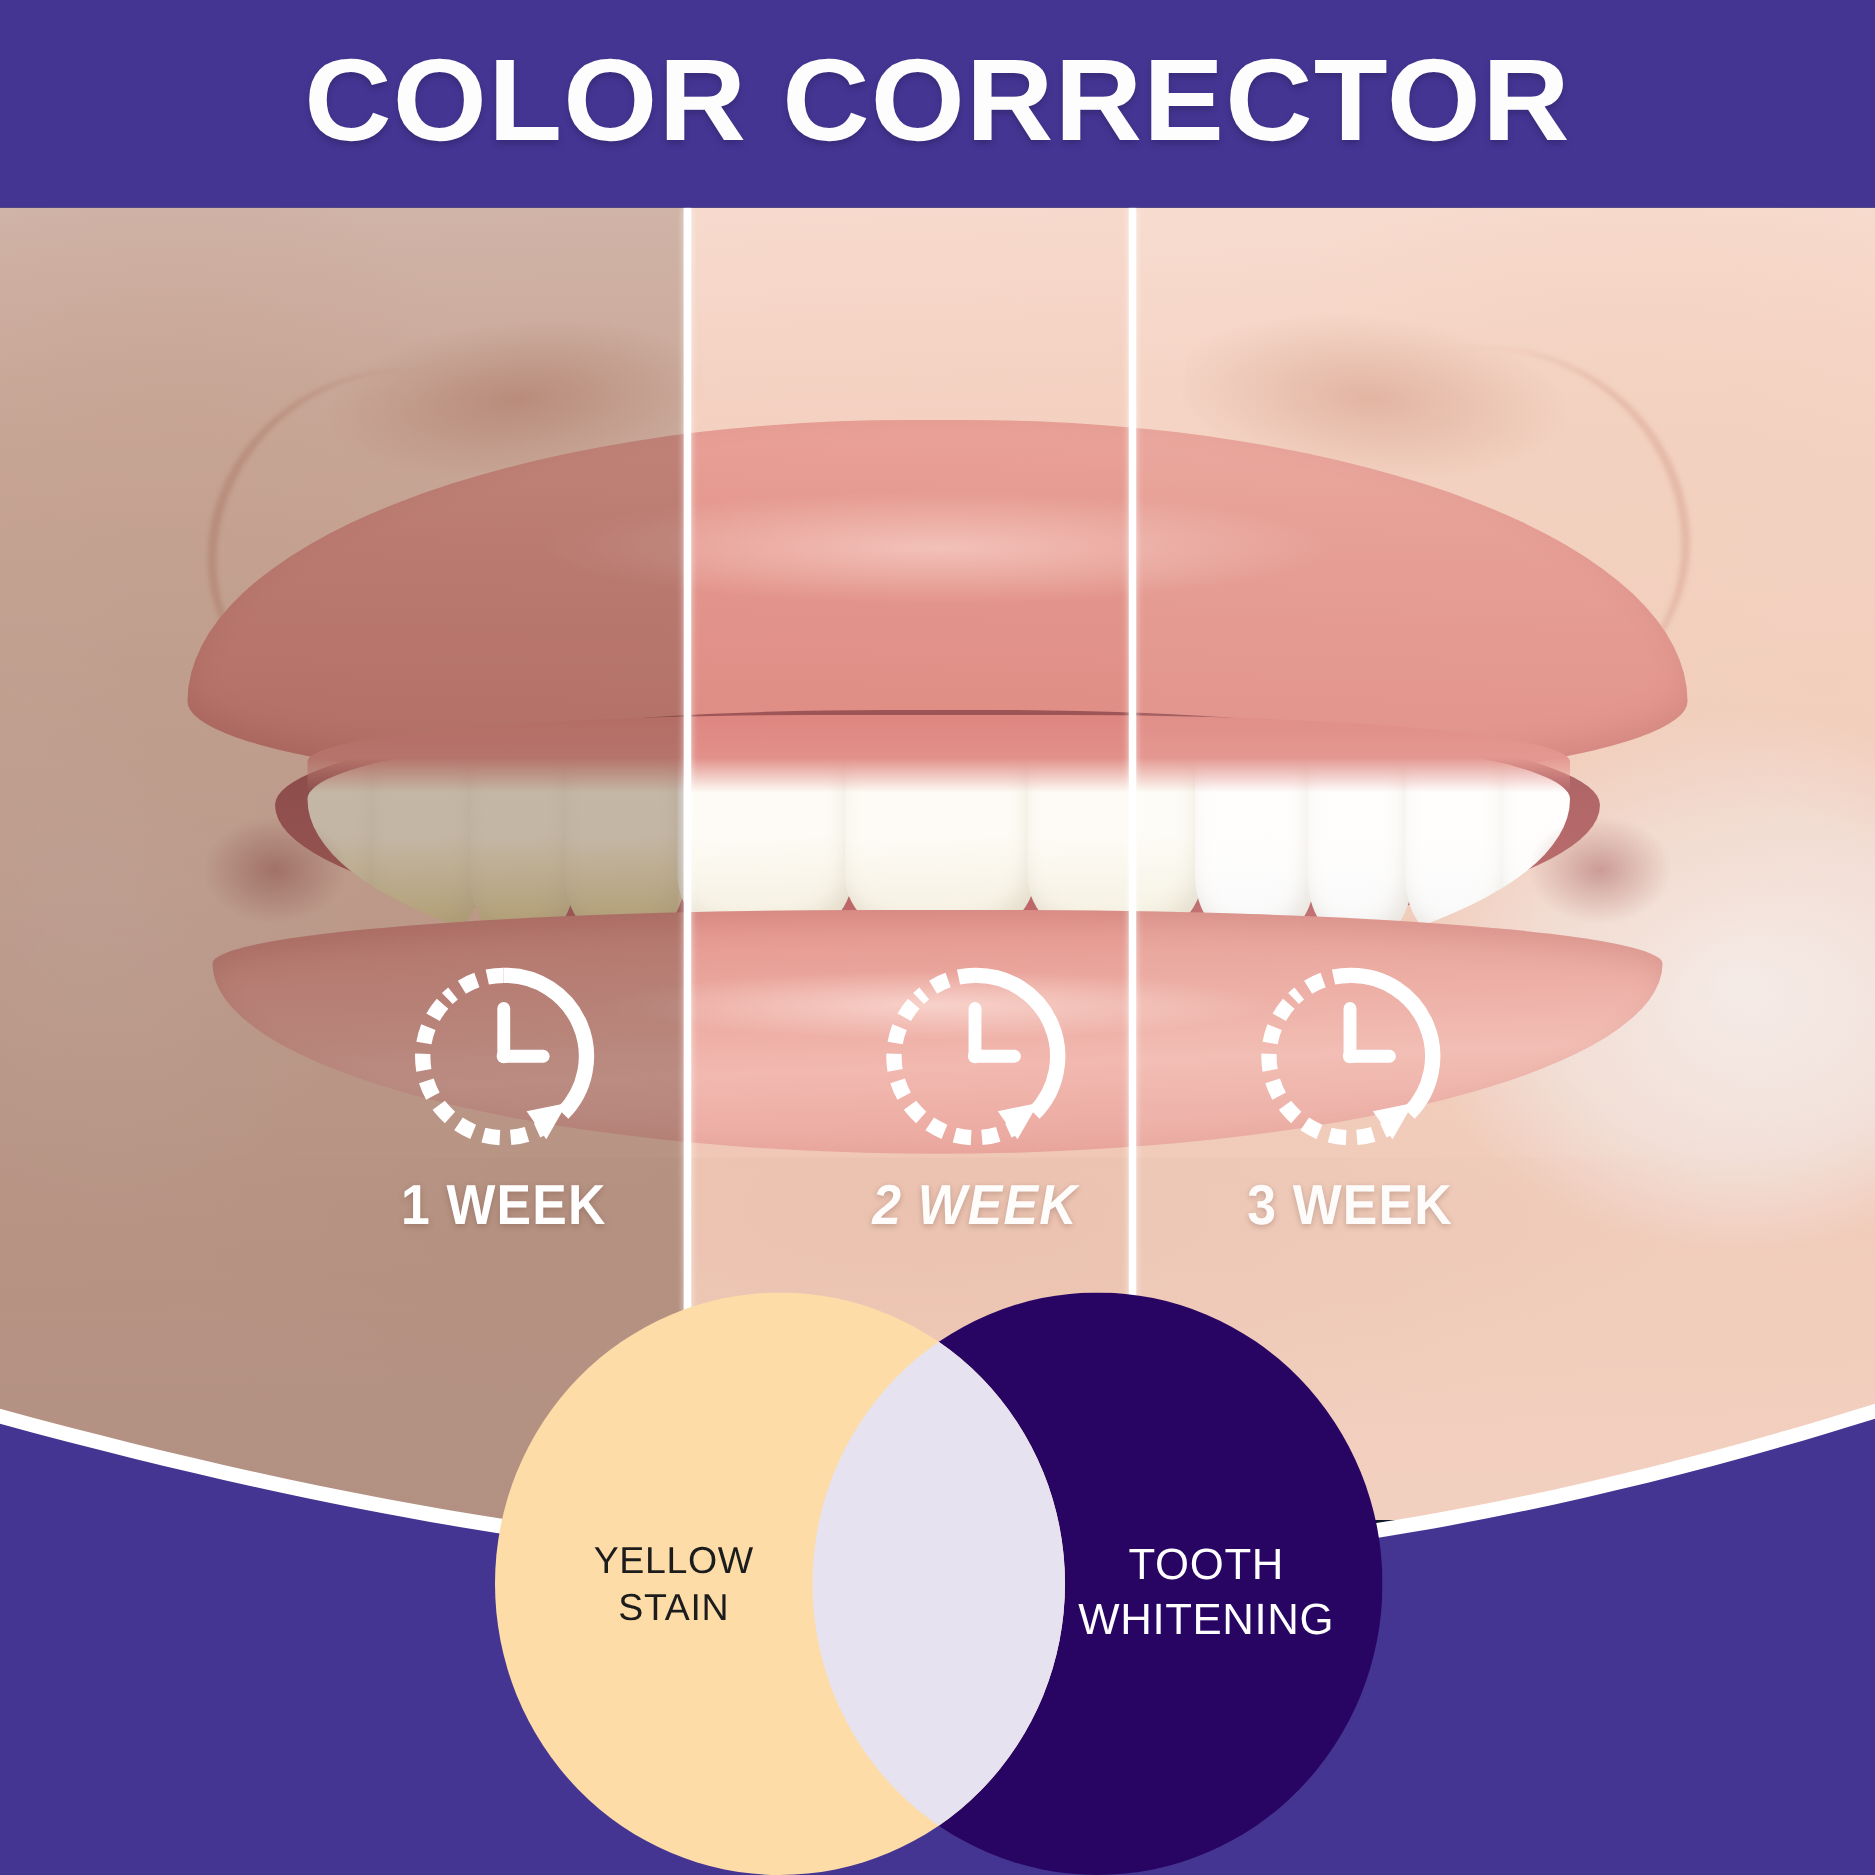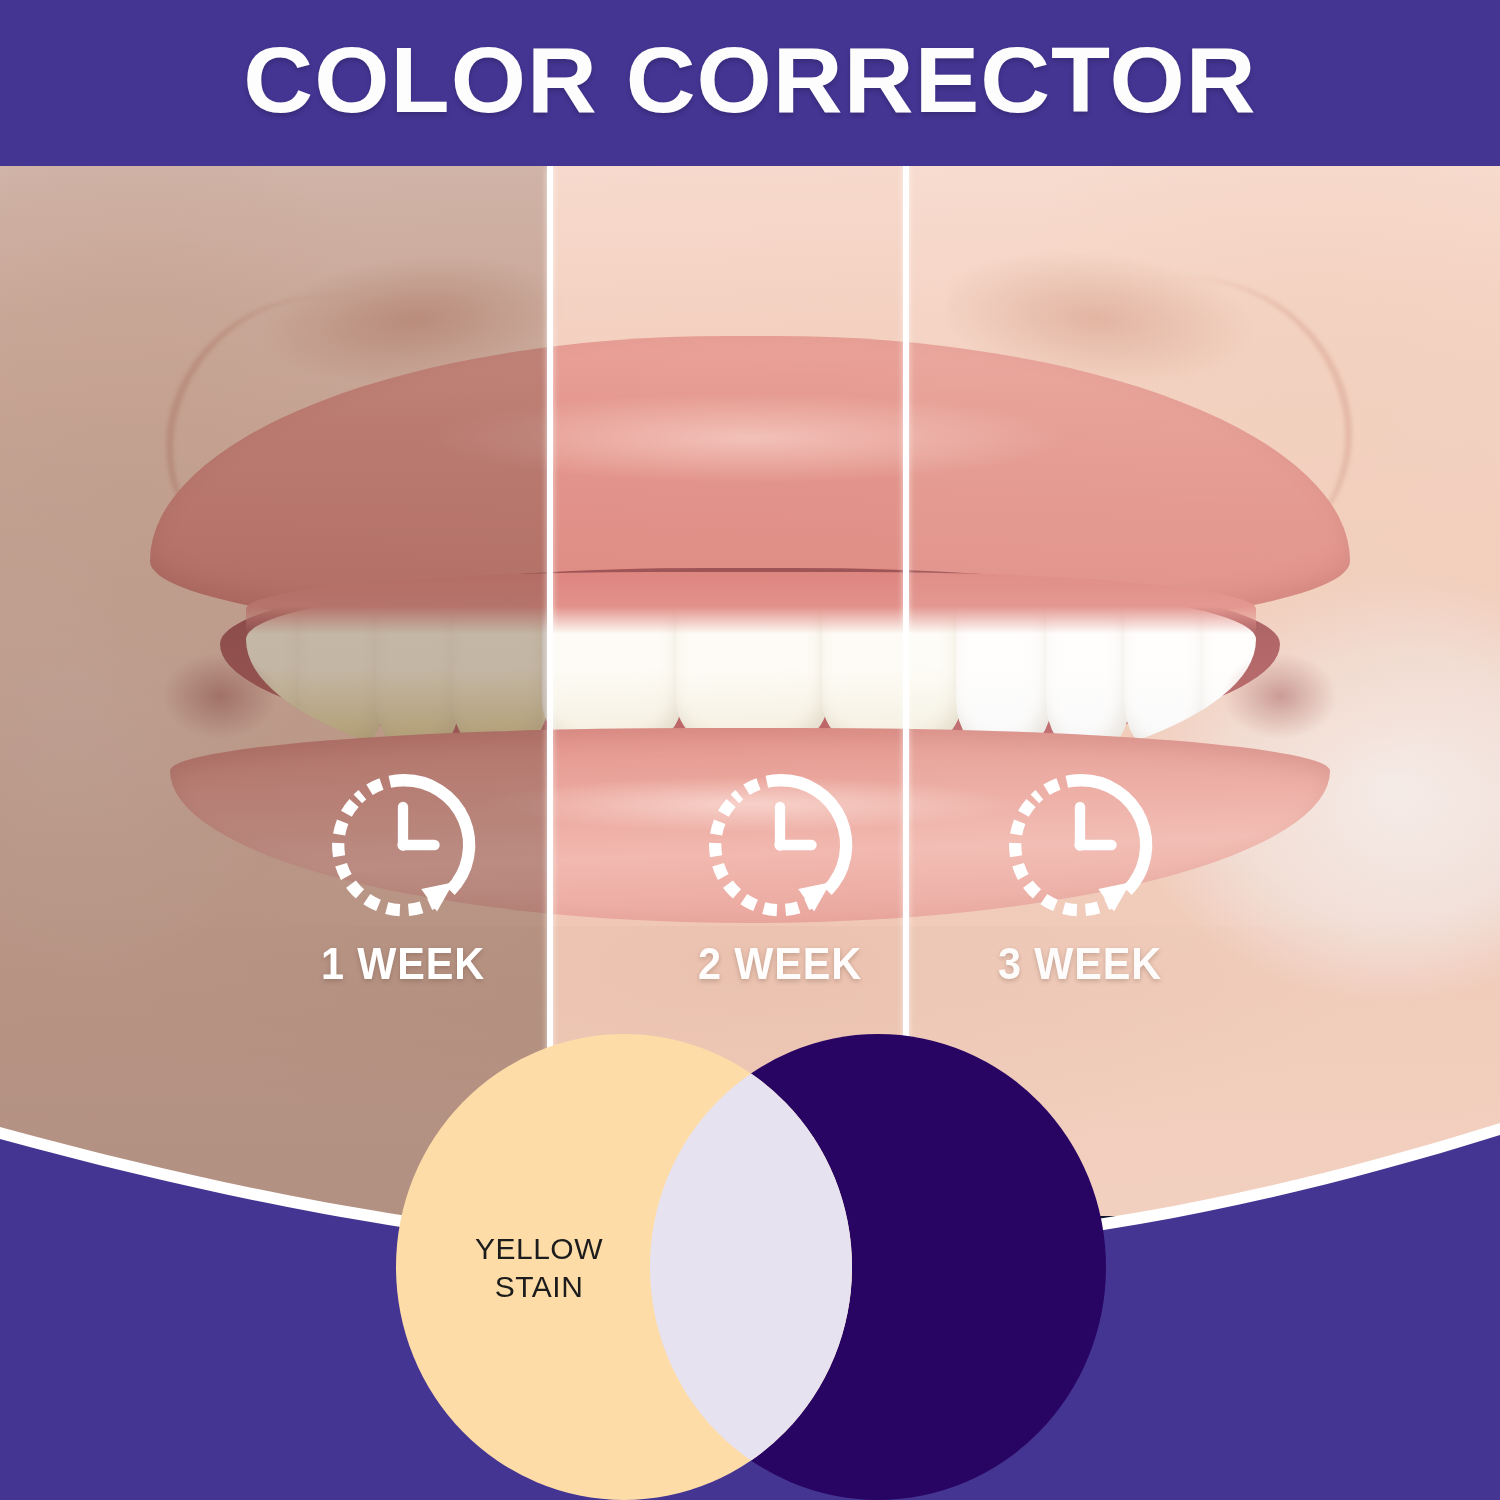--- a/index.html
+++ b/index.html
@@ -205,21 +205,21 @@
     width: 1500px; height: 240px;
     z-index: 26;
   }
   .marker {
     position: absolute;
     width: 300px;
     text-align: center;
     color: #ffffff;
   }
   .marker.m1 { left: 253px; }
-  .marker.m2 { left: 630px; }
+  .marker.m2 { left: 630px; font-style: italic; }
   .marker.m3 { left: 930px; }
 
   .clock-icon { display: block; margin: 0 auto; }
 
   .marker-label {
     margin-top: 10px;
     font-family: "Liberation Sans", sans-serif;
     font-weight: bold;
     font-size: 45px;
     letter-spacing: 1px;
@@ -400,19 +400,21 @@
 
       <ellipse cx="228" cy="233" rx="228" ry="233" fill="#FDDCA8"></ellipse>
 
       <g clip-path="url(#clip-left)">
         <ellipse cx="482" cy="233" rx="228" ry="233" fill="#E6E2F0"></ellipse>
       </g>
     </svg>
 
     <div class="venn-label left">YELLOW
 STAIN</div>
+    <div class="venn-label right">TOOTH
+WHITENING</div>
   </div>
 
   <div class="header-band">
     <div class="header-title">COLOR CORRECTOR</div>
   </div>
 
 </div>
 
 </body></html>

